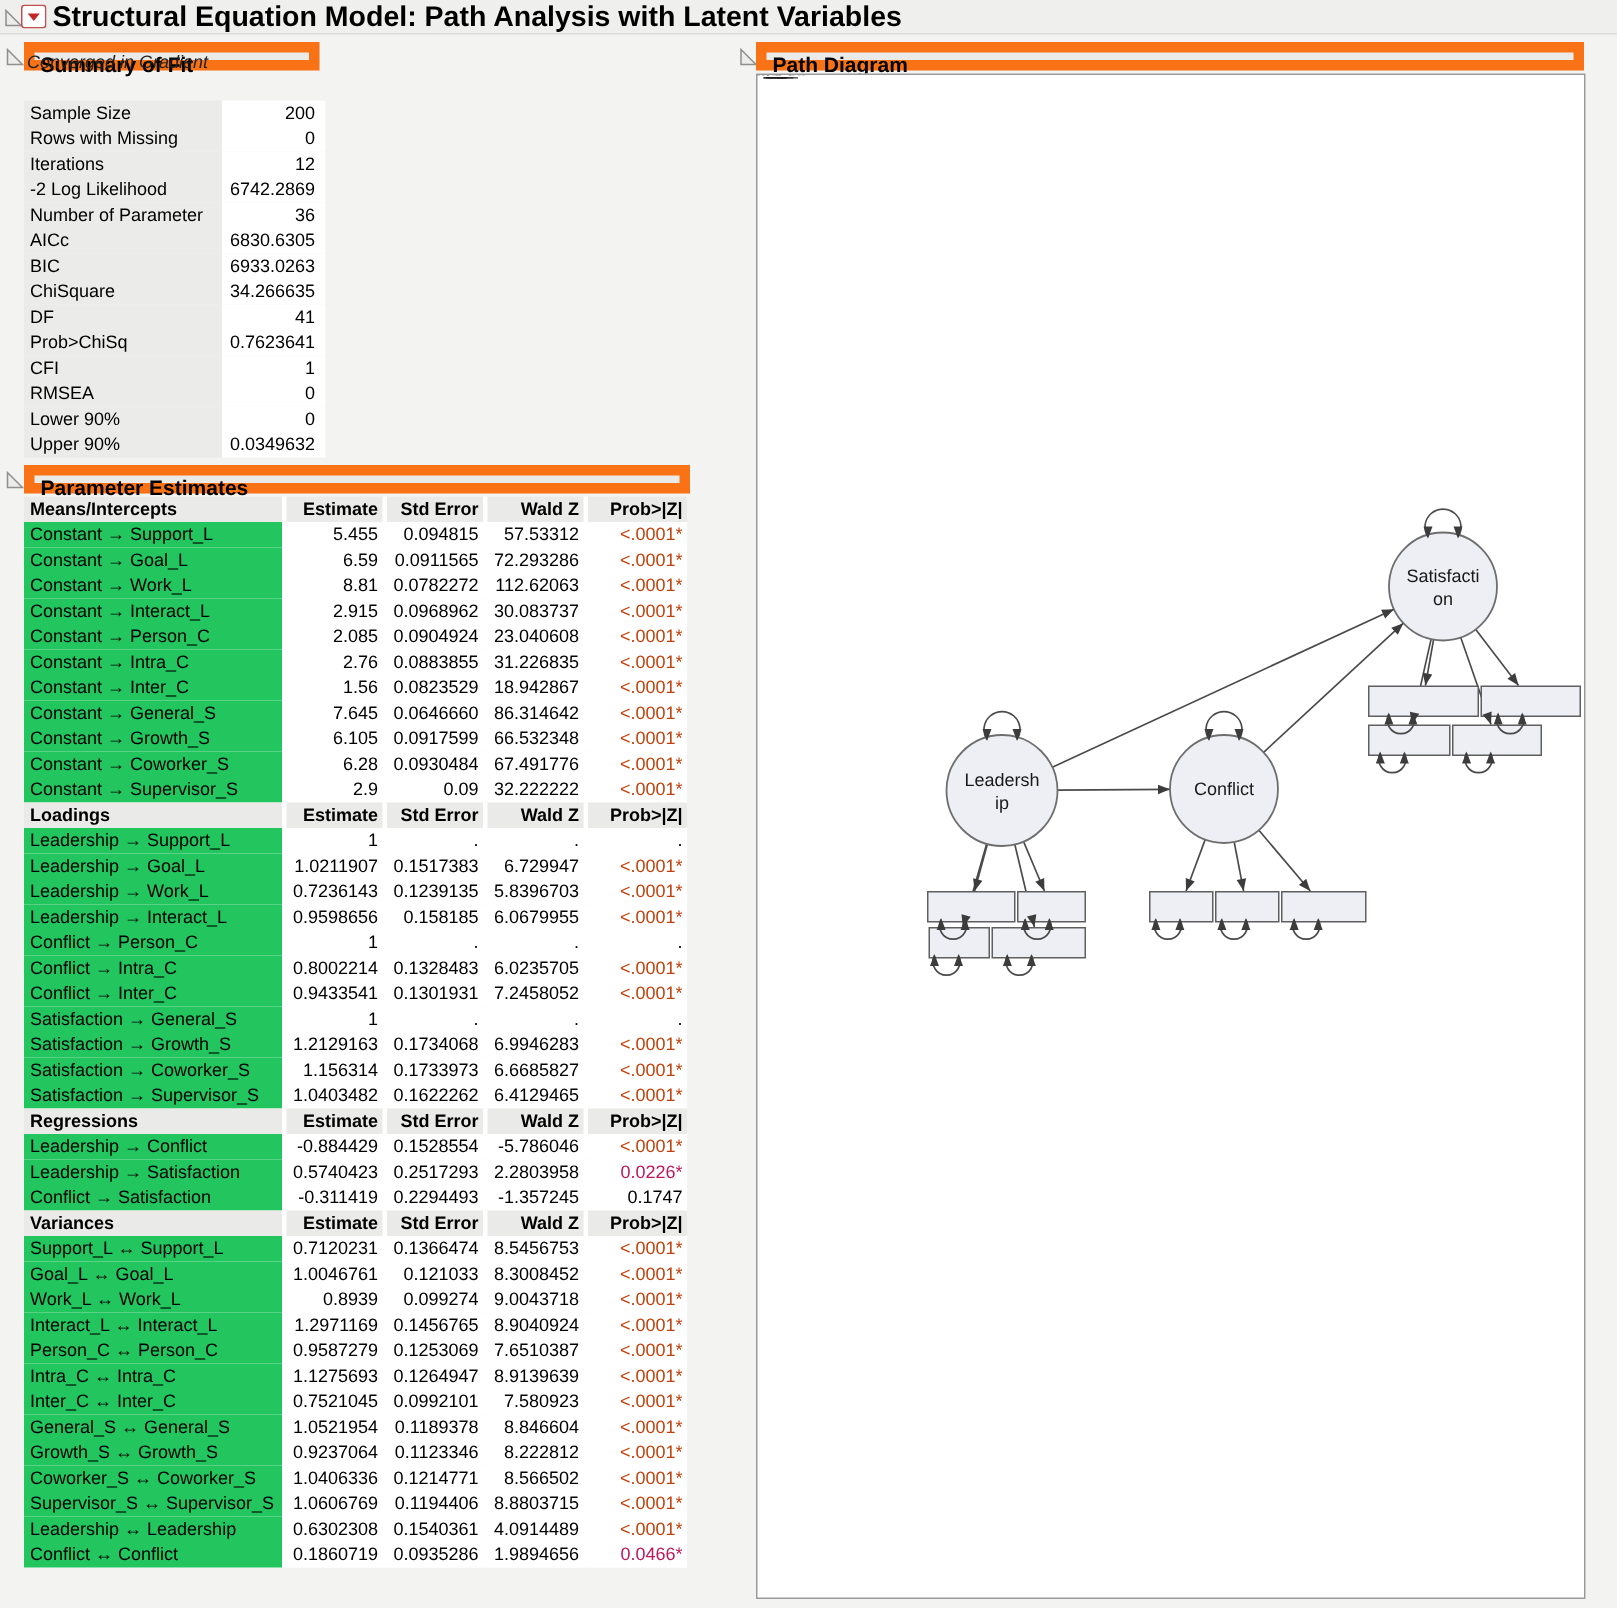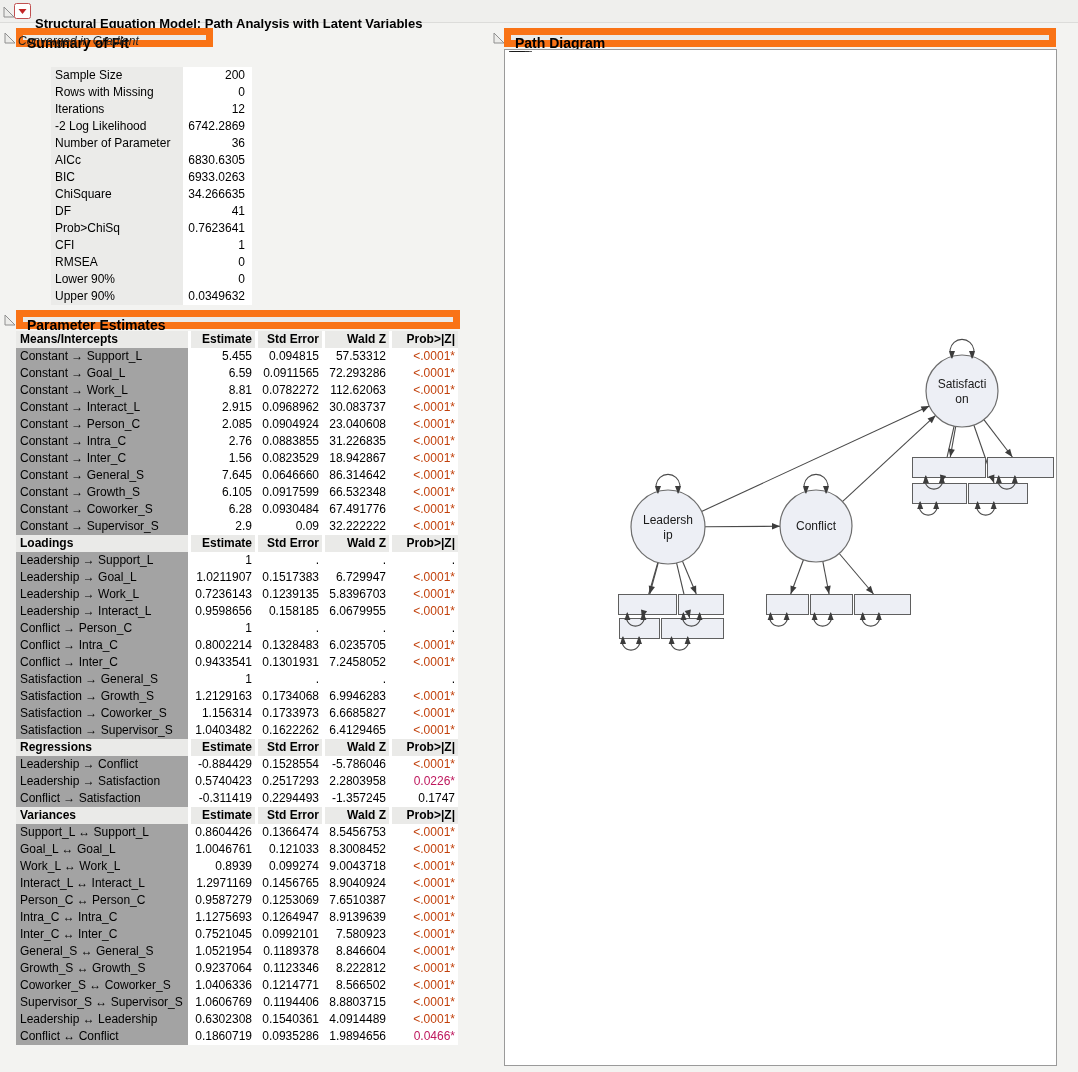--- a/index.html
+++ b/index.html
@@ -1,33 +1,33 @@
 <!DOCTYPE html>
 <html><head>
 <meta charset="utf-8">
 <style>
   html,body{margin:0;padding:0;}
   body{width:1078px;height:1072px;background:#f3f3f1;font-family:"Liberation Sans",sans-serif;
        position:relative;overflow:hidden;color:#000;}
   .titlebar{position:absolute;left:0;top:0;width:1078px;height:22px;background:#efefed;
             border-bottom:1px solid #dcdcda;}
-  .wintitle{position:absolute;left:35px;top:12px;font-weight:bold;font-size:13px;line-height:23px;white-space:nowrap;text-align:right;}
+  .wintitle{position:absolute;left:35px;top:0;font-weight:bold;font-size:19px;line-height:23px;white-space:nowrap;text-align:right;}
   .disc{position:absolute;width:13px;height:13px;}
   .redbtn{position:absolute;left:14px;top:3px;width:17px;height:16px;cursor:pointer;}
   .hdrbox{position:absolute;height:19px;background:#eaeae8;border:7px solid #f97316;
           font-weight:bold;font-size:14px;line-height:17px;padding-left:4px;box-sizing:border-box;
           white-space:nowrap;cursor:pointer;}
   .note{position:absolute;left:18px;top:34px;font-style:italic;font-size:12px;color:#222;text-align:right;}
   .sof{position:absolute;left:16px;top:67px;}
   .srow{display:flex;height:17px;font-size:12px;line-height:17px;}
-  .slab{width:132px;background:#ebebe9;padding-left:4px;box-sizing:border-box;white-space:nowrap;margin-left:35px;}
+  .slab{width:132px;background:#ebebe9;padding-left:4px;box-sizing:border-box;white-space:nowrap;}
   .sval{width:69px;text-align:right;background:#fff;padding-right:7px;box-sizing:border-box;}
   .ptable{position:absolute;left:16px;top:331px;}
   .prow{display:flex;height:17px;font-size:12px;line-height:17px;background:#fff;width:442px;}
-  .c0{width:172px;background:#a3a3a3;padding-left:4px;box-sizing:border-box;margin-right:3px;white-space:nowrap;}
+  .c0{width:172px;background:#22c55e;padding-left:4px;box-sizing:border-box;margin-right:3px;white-space:nowrap;}
   .cn{width:64px;text-align:right;padding-right:3px;box-sizing:border-box;background:#fff;margin-right:3px;}
   .cp{width:66px;text-align:right;padding-right:3px;box-sizing:border-box;background:#fff;}
   .phead .c0,.phead .cn,.phead .cp{background:#eaeae8;font-weight:bold;}
   .o{color:#c2410c;}
   .p{color:#be185d;}
   .pathpanel{position:absolute;left:504px;top:49px;width:551px;height:1015px;background:#fff;
              border:1px solid #9a9a9a;}
   svg text{font-family:"Liberation Sans",sans-serif;}
 </style>
 </head>
@@ -311,21 +311,21 @@
     </div>
     <div class="prow phead">
       <span class="c0">Variances</span>
       <span class="cn">Estimate</span>
       <span class="cn">Std Error</span>
       <span class="cn">Wald Z</span>
       <span class="cp">Prob&gt;|Z|</span>
     </div>
     <div class="prow">
       <span class="c0">Support_L ↔ Support_L</span>
-      <span class="cn">0.8604426</span>
+      <span class="cn">0.7120231</span>
       <span class="cn">0.1366474</span>
       <span class="cn">8.5456753</span>
       <span class="cp o">&lt;.0001*</span>
     </div>
     <div class="prow">
       <span class="c0">Goal_L ↔ Goal_L</span>
       <span class="cn">1.0046761</span>
       <span class="cn">0.121033</span>
       <span class="cn">8.3008452</span>
       <span class="cp o">&lt;.0001*</span>

